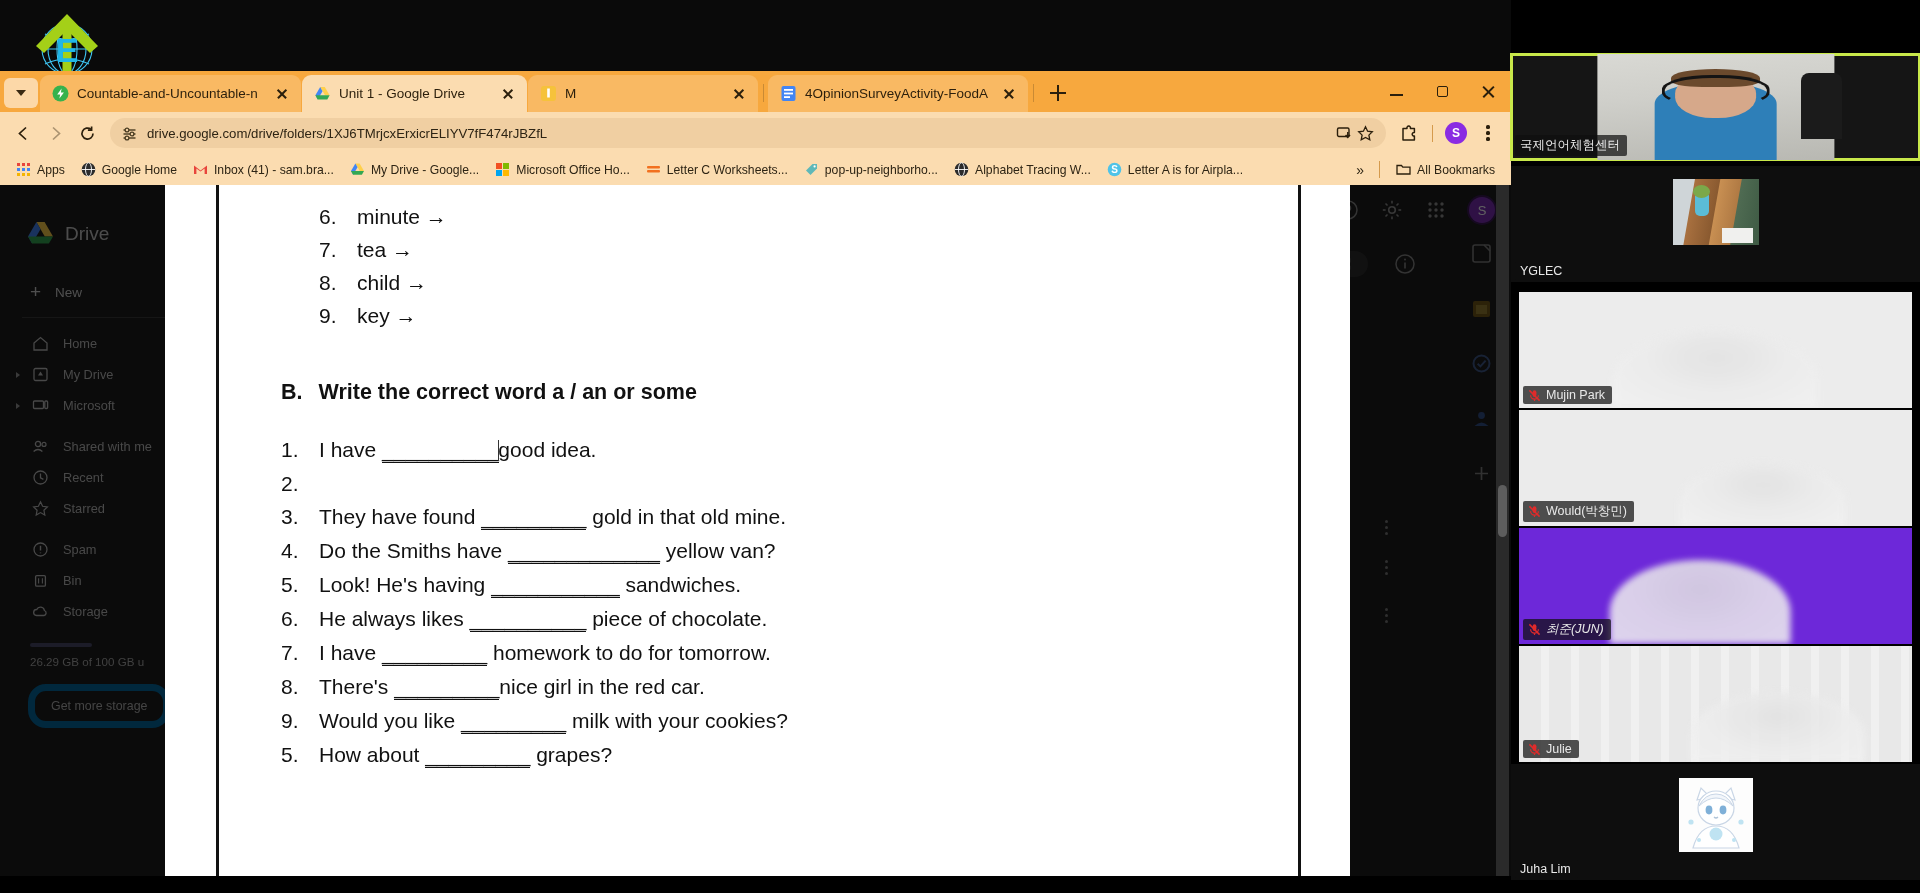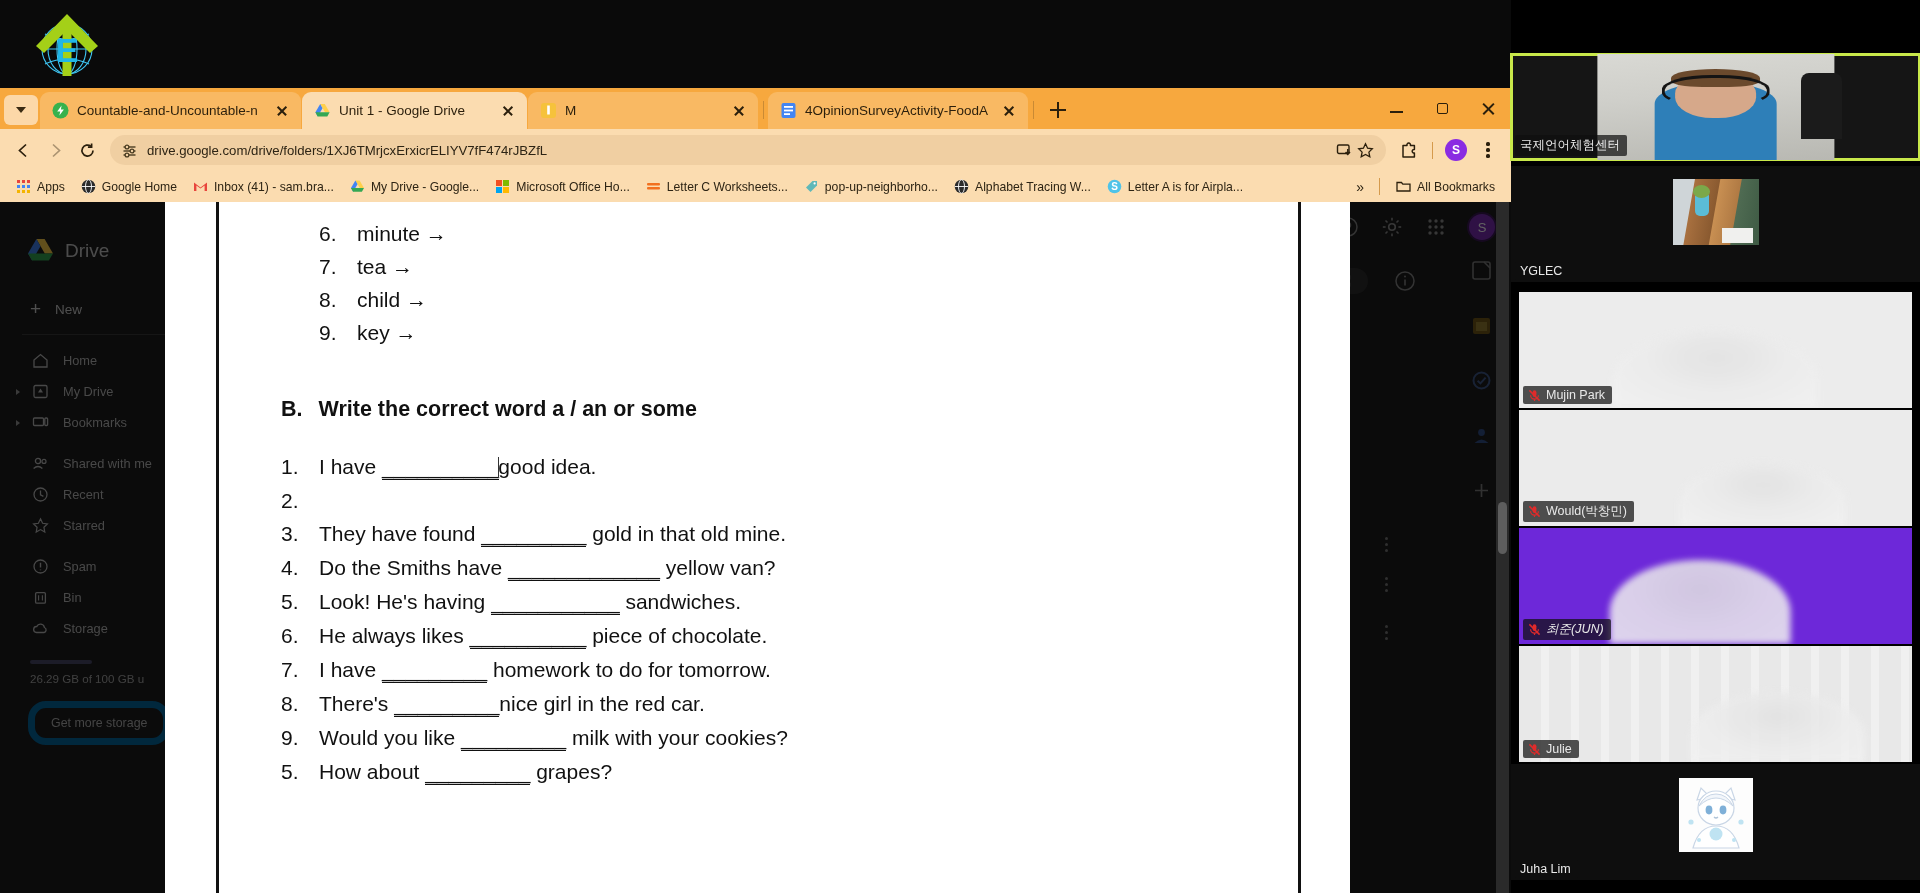--- a/index.html
+++ b/index.html
@@ -18,21 +18,21 @@
   .logo-strip {
     position: absolute; left: 0; top: 0; width: 1511px; height: 88px;
     background: #0a0a0a;
   }
   .logo {
     position: absolute; left: 26px; top: 6px; width: 80px; height: 78px;
   }
 
   
   .browser {
-    position: absolute; left: 0; top: 88px; width: 1511px; height: 805px;
+    position: absolute; left: 0; top: 71px; width: 1511px; height: 805px;
     background: #f7b05a;
     overflow: hidden;
   }
 
   
   .tabstrip {
     position: relative; height: 41px; background: #f7a83e;
     display: flex; align-items: flex-end; padding-left: 0;
   }
   .tabstrip-search {
@@ -545,21 +545,21 @@
         </div>
 
         <div class="drv-item">
           <span class="twirl"></span>
           <span class="dic">
             <svg viewBox="0 0 17 17" width="17" height="17">
                 <rect x="1.5" y="4" width="10" height="7.5" rx="1" fill="none" stroke="#bdbdbd" stroke-width="1.3"></rect>
             <rect x="12.8" y="4" width="2.8" height="7.5" rx="1" fill="none" stroke="#bdbdbd" stroke-width="1.3"></rect>
               </svg>
           </span>
-          <span>Bookmarks</span>
+          <span>Microsoft</span>
         </div>
 
         <div class="drv-gap"></div>
 
         <div class="drv-item">
           <span class="dic">
             <svg viewBox="0 0 17 17" width="17" height="17">
                 <circle cx="6" cy="6" r="2.6" fill="none" stroke="#bdbdbd" stroke-width="1.3"></circle>
             <circle cx="12" cy="6.4" r="2" fill="none" stroke="#bdbdbd" stroke-width="1.2"></circle>
             <path d="M1.6 13.5 q4.4 -4 8.8 0" fill="none" stroke="#bdbdbd" stroke-width="1.3"></path>

